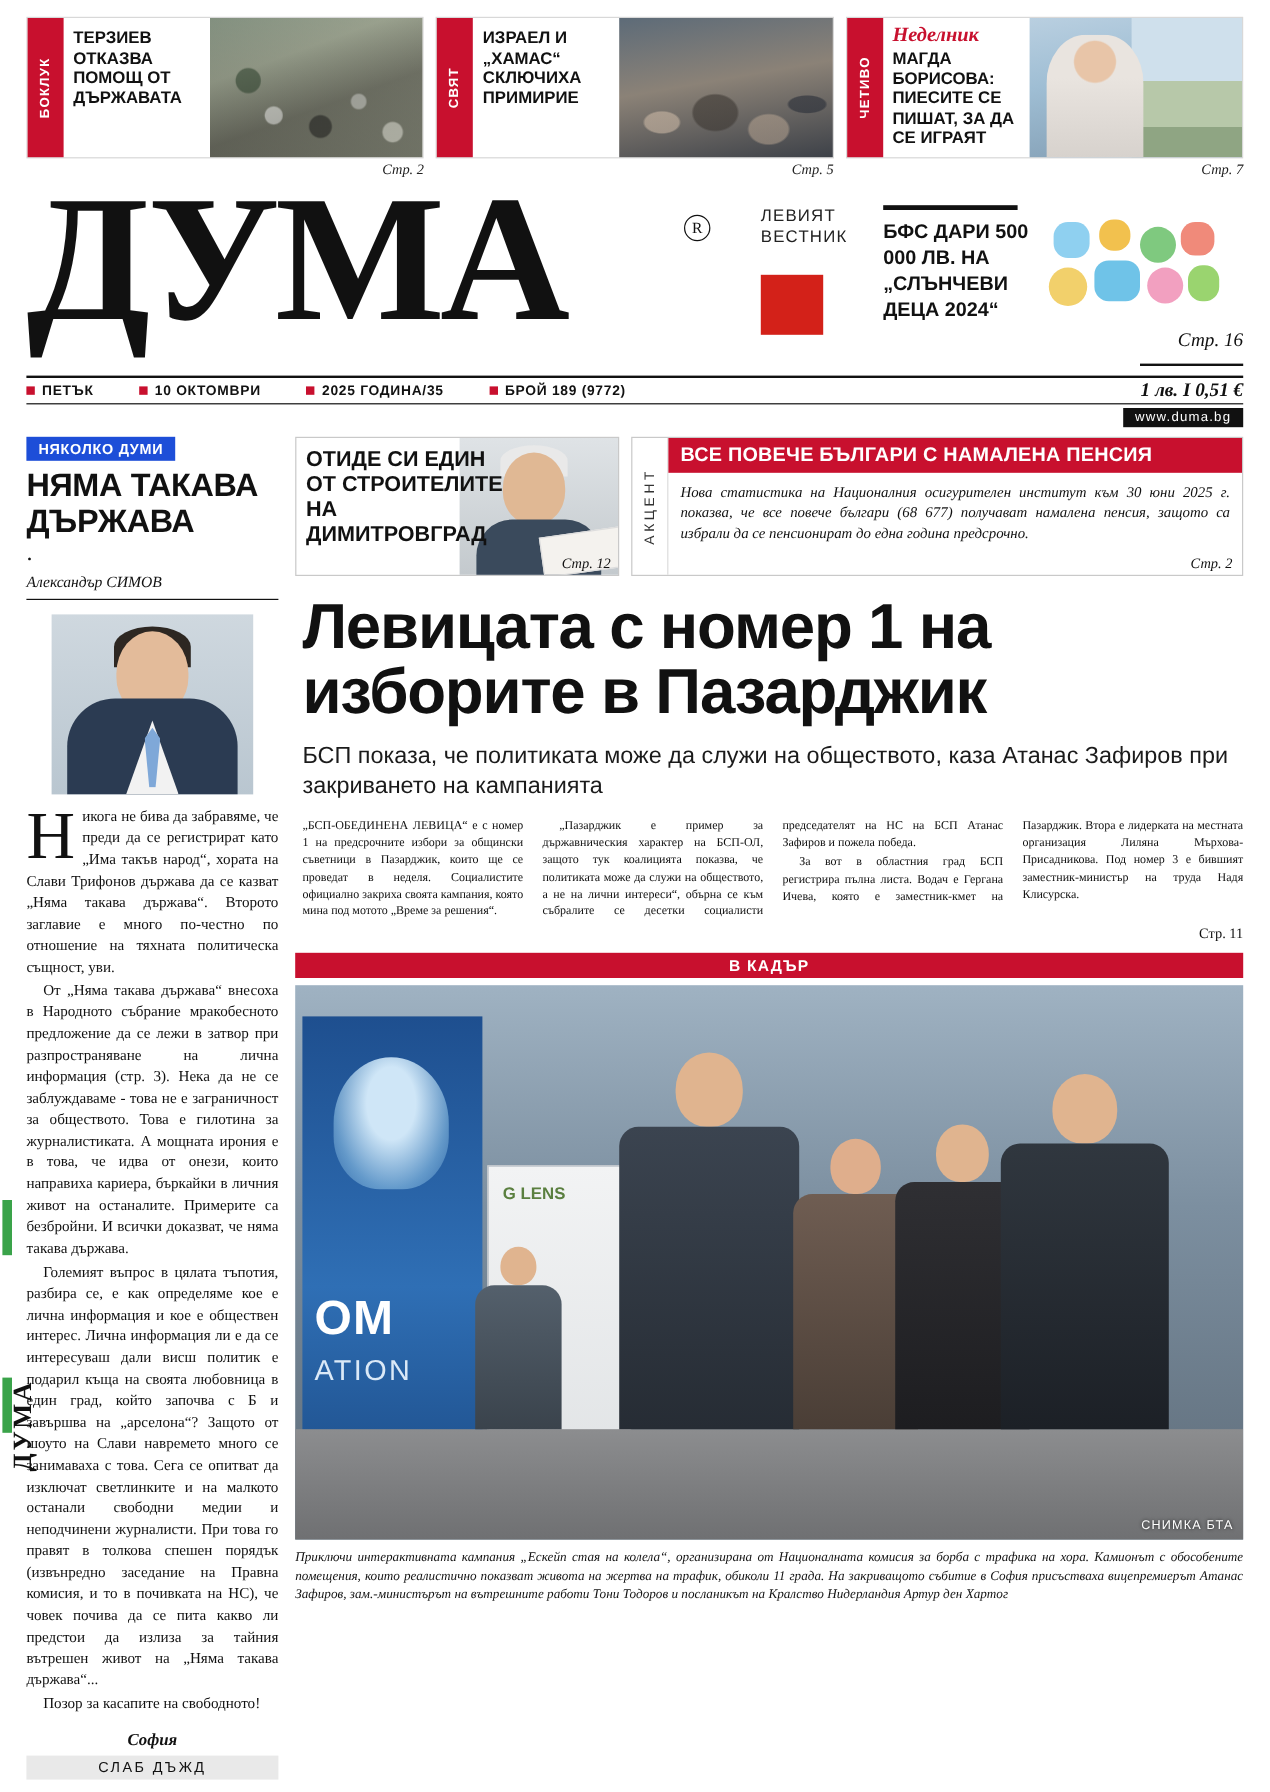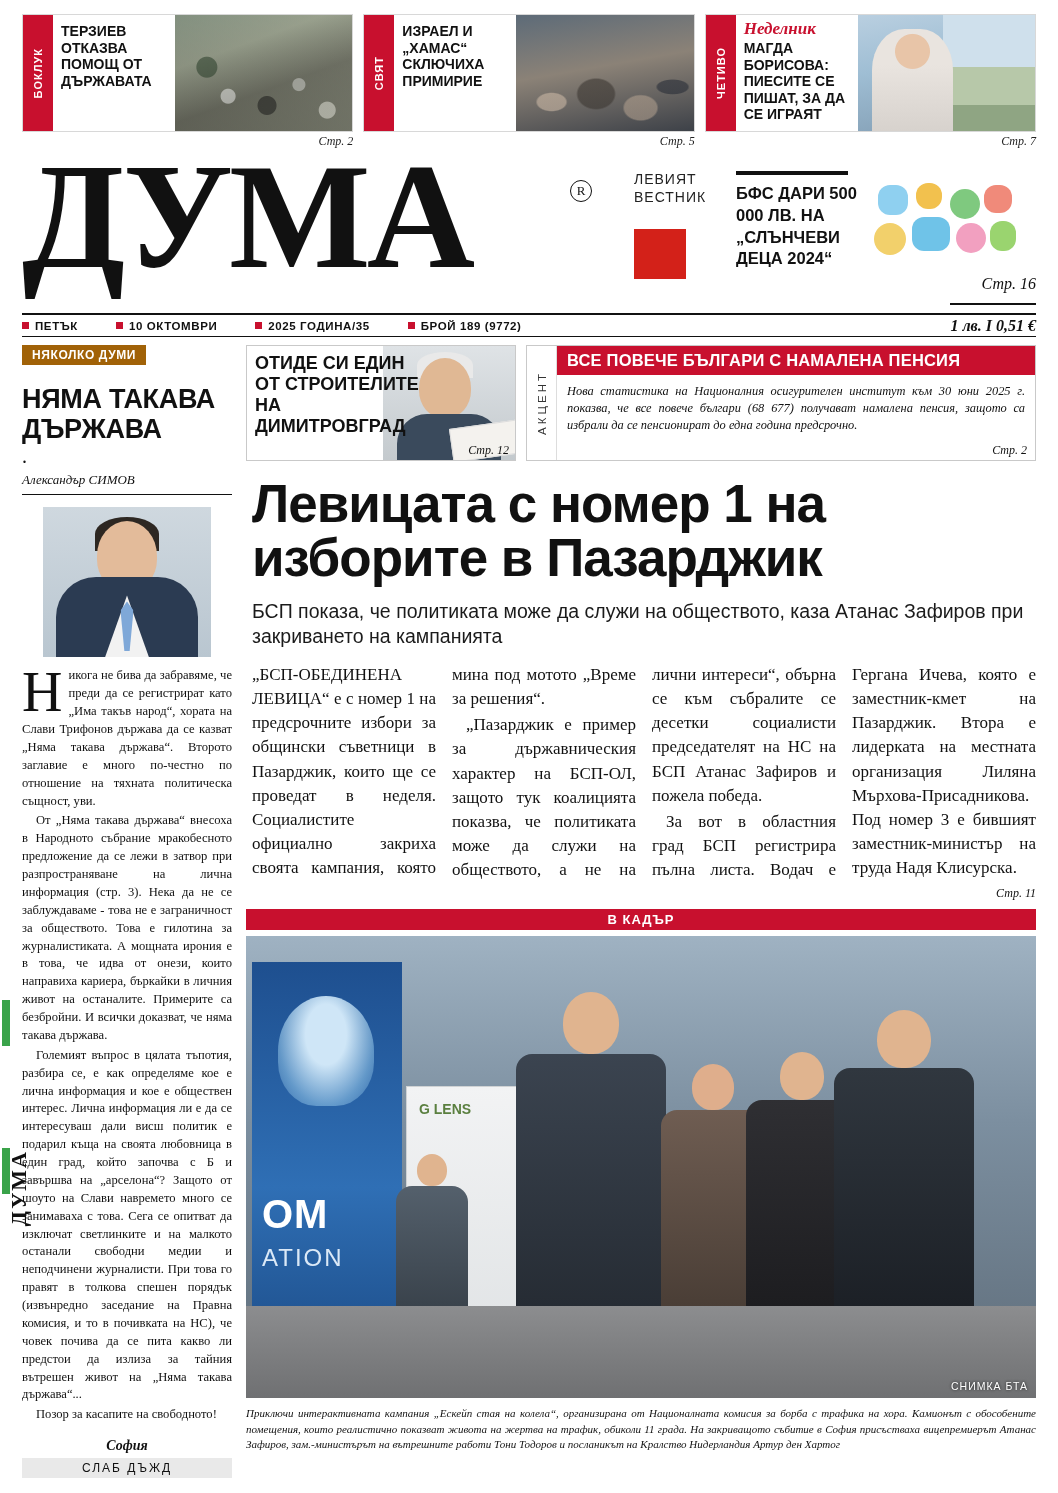--- a/index.html
+++ b/index.html
@@ -109,26 +109,26 @@
     background:#111; color:#fff; font-family:"Liberation Sans",sans-serif;
     font-size:11px; padding:2px 10px; letter-spacing:1px;
   }
 
   
   .grid { display:flex; gap:14px; margin-top:8px; }
   .col-left { width:210px; }
   .col-right { flex:1; }
 
   .kicker {
-    background:#a16207; color:#fff; font-family:"Liberation Sans",sans-serif;
+    background:#1d4ed8; color:#fff; font-family:"Liberation Sans",sans-serif;
     font-weight:bold; font-size:12px; letter-spacing:.6px; padding:3px 10px; display:inline-block;
   }
   .opinion-title {
     font-family:"Liberation Sans", sans-serif; font-weight:bold;
-    font-size:27px; line-height:1.1; margin-top:20px; letter-spacing:-.3px;
+    font-size:27px; line-height:1.1; margin-top:6px; letter-spacing:-.3px;
   }
   .opinion-dot { font-size:20px; line-height:.6; margin-top:6px; }
   .byline { font-style:italic; font-size:13px; margin-top:10px; }
   .hr-thin { border-top:1px solid #111; margin:6px 0 0 0; }
   .author-photo {
     width:168px; height:150px; margin:12px auto 0 auto; position:relative; overflow:hidden;
     background:linear-gradient(180deg,#cfd8df 0%,#b9c6d0 100%);
   }
   .author-photo .head { position:absolute; left:50%; top:14px; transform:translateX(-50%);
     width:60px; height:70px; border-radius:50% 50% 45% 45%; background:#e3bb9a; }
@@ -192,26 +192,26 @@
     font-family:"Liberation Sans", sans-serif; font-weight:bold;
     font-size:53px; line-height:1.02; letter-spacing:-1px; margin:16px 0 0 0;
     padding-left:6px;
   }
   .subhead {
     font-family:"Liberation Sans", sans-serif; font-size:19.5px; line-height:1.28;
     margin:14px 0 0 6px; color:#1b1b1b;
   }
   .cols4 {
     margin-top:14px; column-count:4; column-gap:16px; column-rule:0;
-    font-size:17px; line-height:1.42; text-align:justify; hyphens:auto;
+    font-size:10px; line-height:1.42; text-align:justify; hyphens:auto;
     padding-left:6px;
   }
   .cols4 p { margin:0 0 2px 0; text-indent:14px; }
   .cols4 p.first { text-indent:0; }
-  .pg-right { text-align:right; font-style:italic; font-size:12px; margin-top:4px; }
+  .pg-right { text-align:right; font-size:12px; margin-top:4px; }
 
   .inframe {
     background:#c8102e; color:#fff; text-align:center;
     font-family:"Liberation Sans",sans-serif; font-weight:bold; font-size:13px;
     letter-spacing:1px; padding:3px 0; margin-top:8px;
   }
   .mainphoto {
     height:462px; margin-top:6px; position:relative; overflow:hidden;
     background:linear-gradient(180deg,#9fb2c2 0%,#7c8fa0 40%,#5d6b78 100%);
   }
@@ -350,20 +350,23 @@
     <div class="item">
         <i class="sq"></i>
         <span>2025 ГОДИНА/35</span>
       </div>
     <div class="item">
         <i class="sq"></i>
         <span>БРОЙ 189 (9772)</span>
       </div>
     <div class="price">1 лв. I 0,51 €</div>
   </div>
+  <div class="urlbar">
+    <div class="url">www.duma.bg</div>
+  </div>
 
   <div class="grid">
 
     <div class="col-left">
       <div class="kicker">НЯКОЛКО ДУМИ</div>
       <div class="opinion-title">НЯМА ТАКАВА ДЪРЖАВА</div>
       <div class="opinion-dot">.</div>
       <div class="byline">Александър СИМОВ</div>
       <div class="hr-thin"></div>
 

